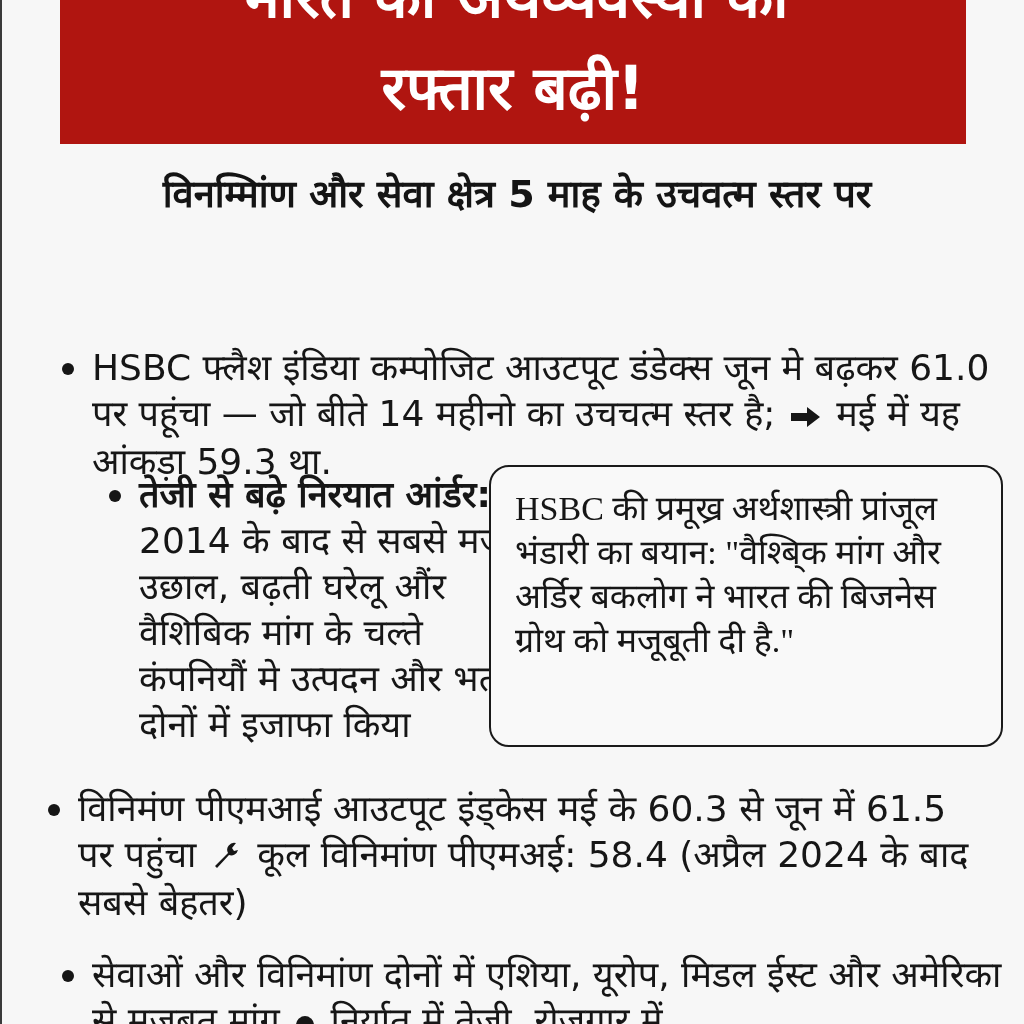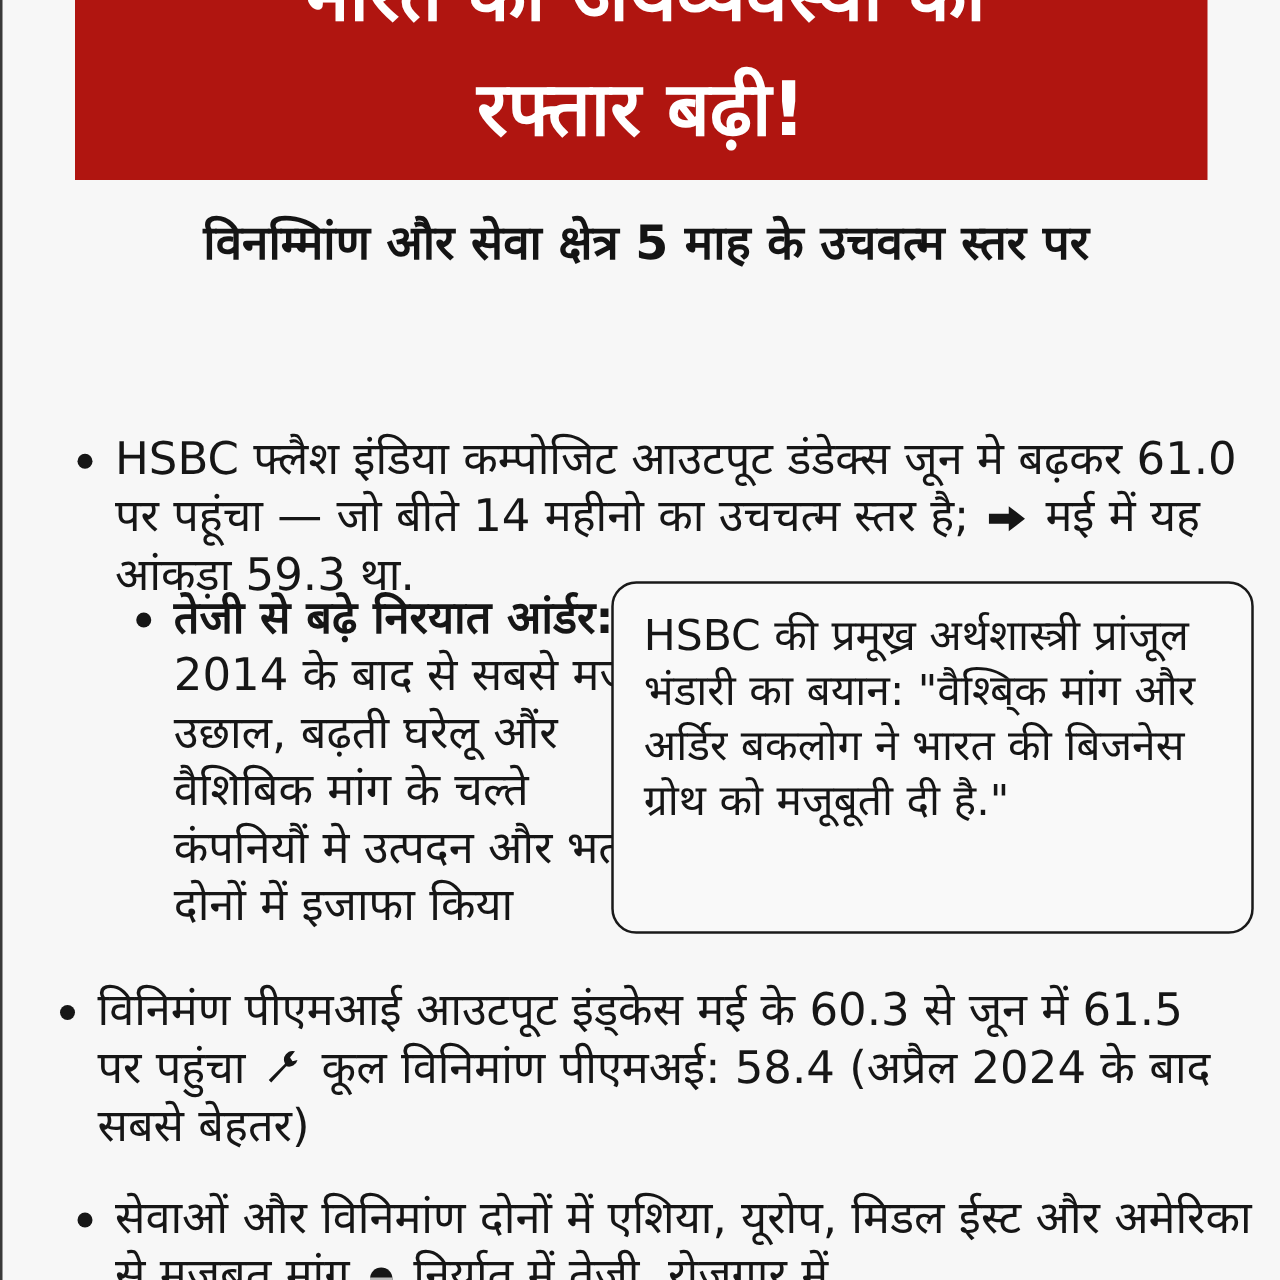--- a/index.html
+++ b/index.html
@@ -90,20 +90,21 @@
       width: 514px;
       height: 282px;
       box-sizing: border-box;
       border: 2px solid #1a1a1a;
       border-radius: 20px;
       background: #f9f9f9;
       padding: 20px 20px 10px 24px;
       font-size: 34px;
       line-height: 44px;
       color: #161616;
+      font-family: Liberation Serif, serif;
     }
   </style>
 </head>
 <body>
 
 <div class="page">
 
   <div class="banner">
     <div class="banner-line l1">भारत की अर्थव्यवस्था की</div>
     <div class="banner-line l2">रफ्तार बढ़ी!</div>

